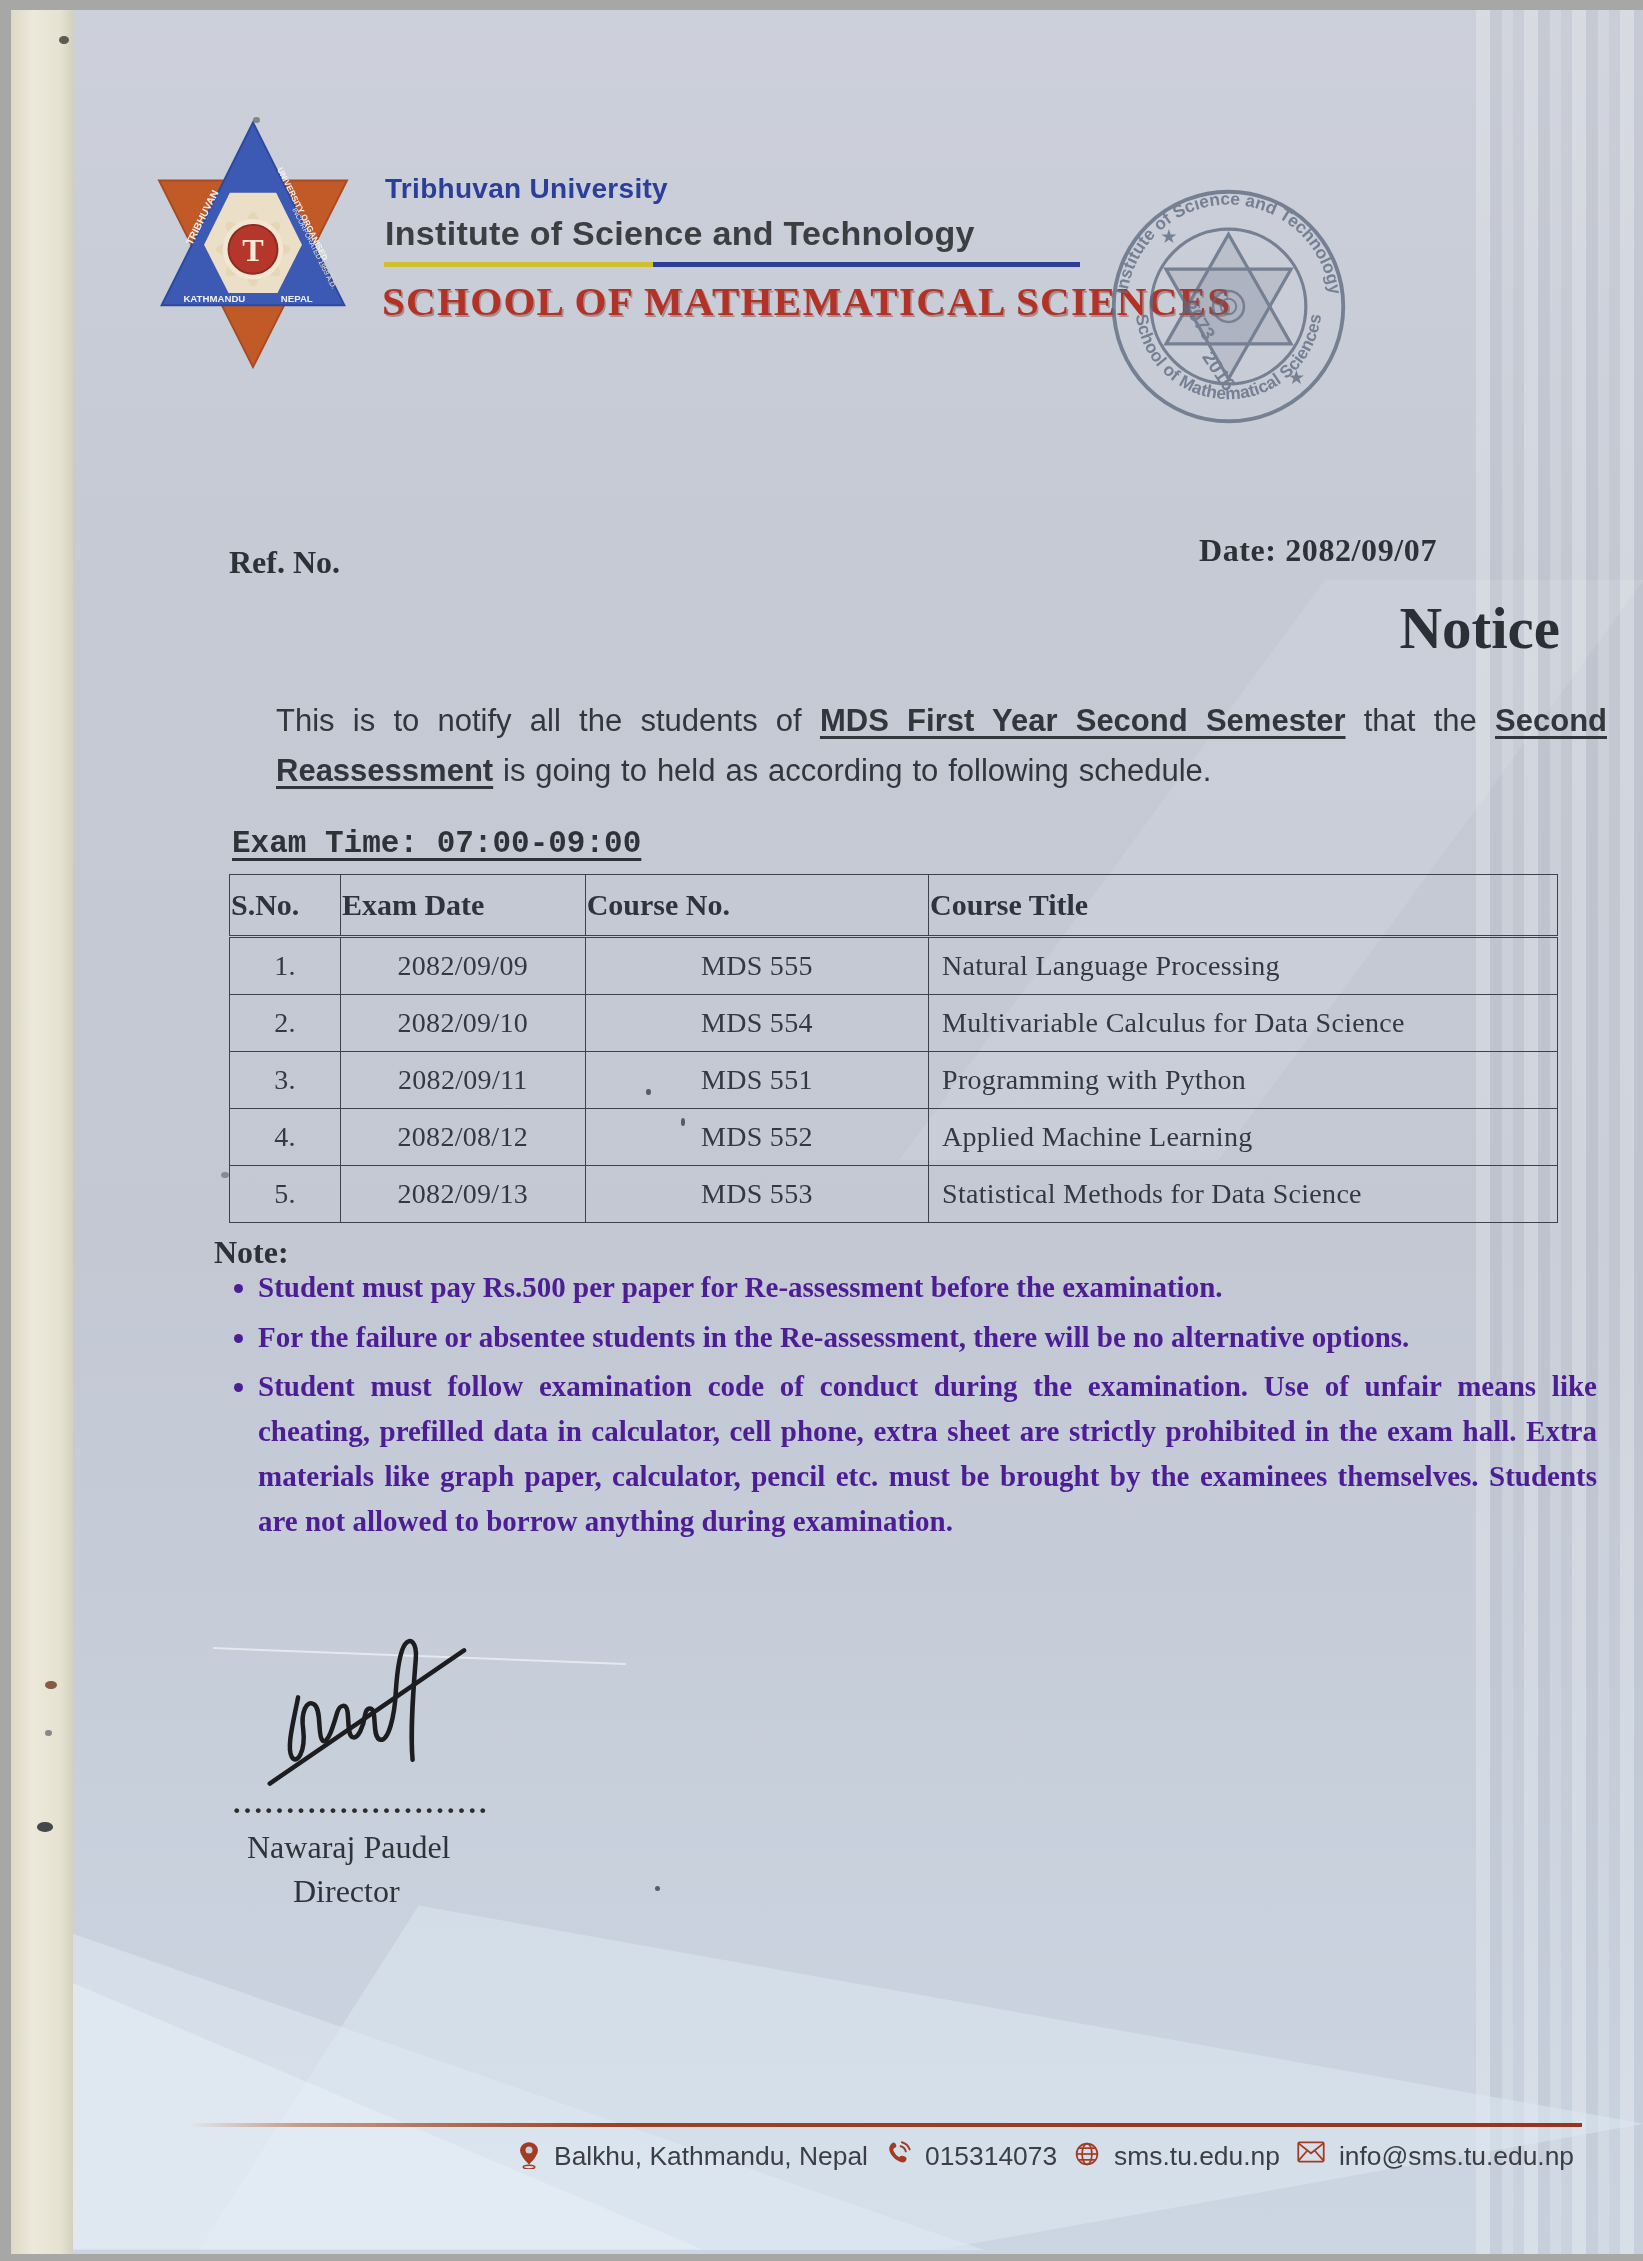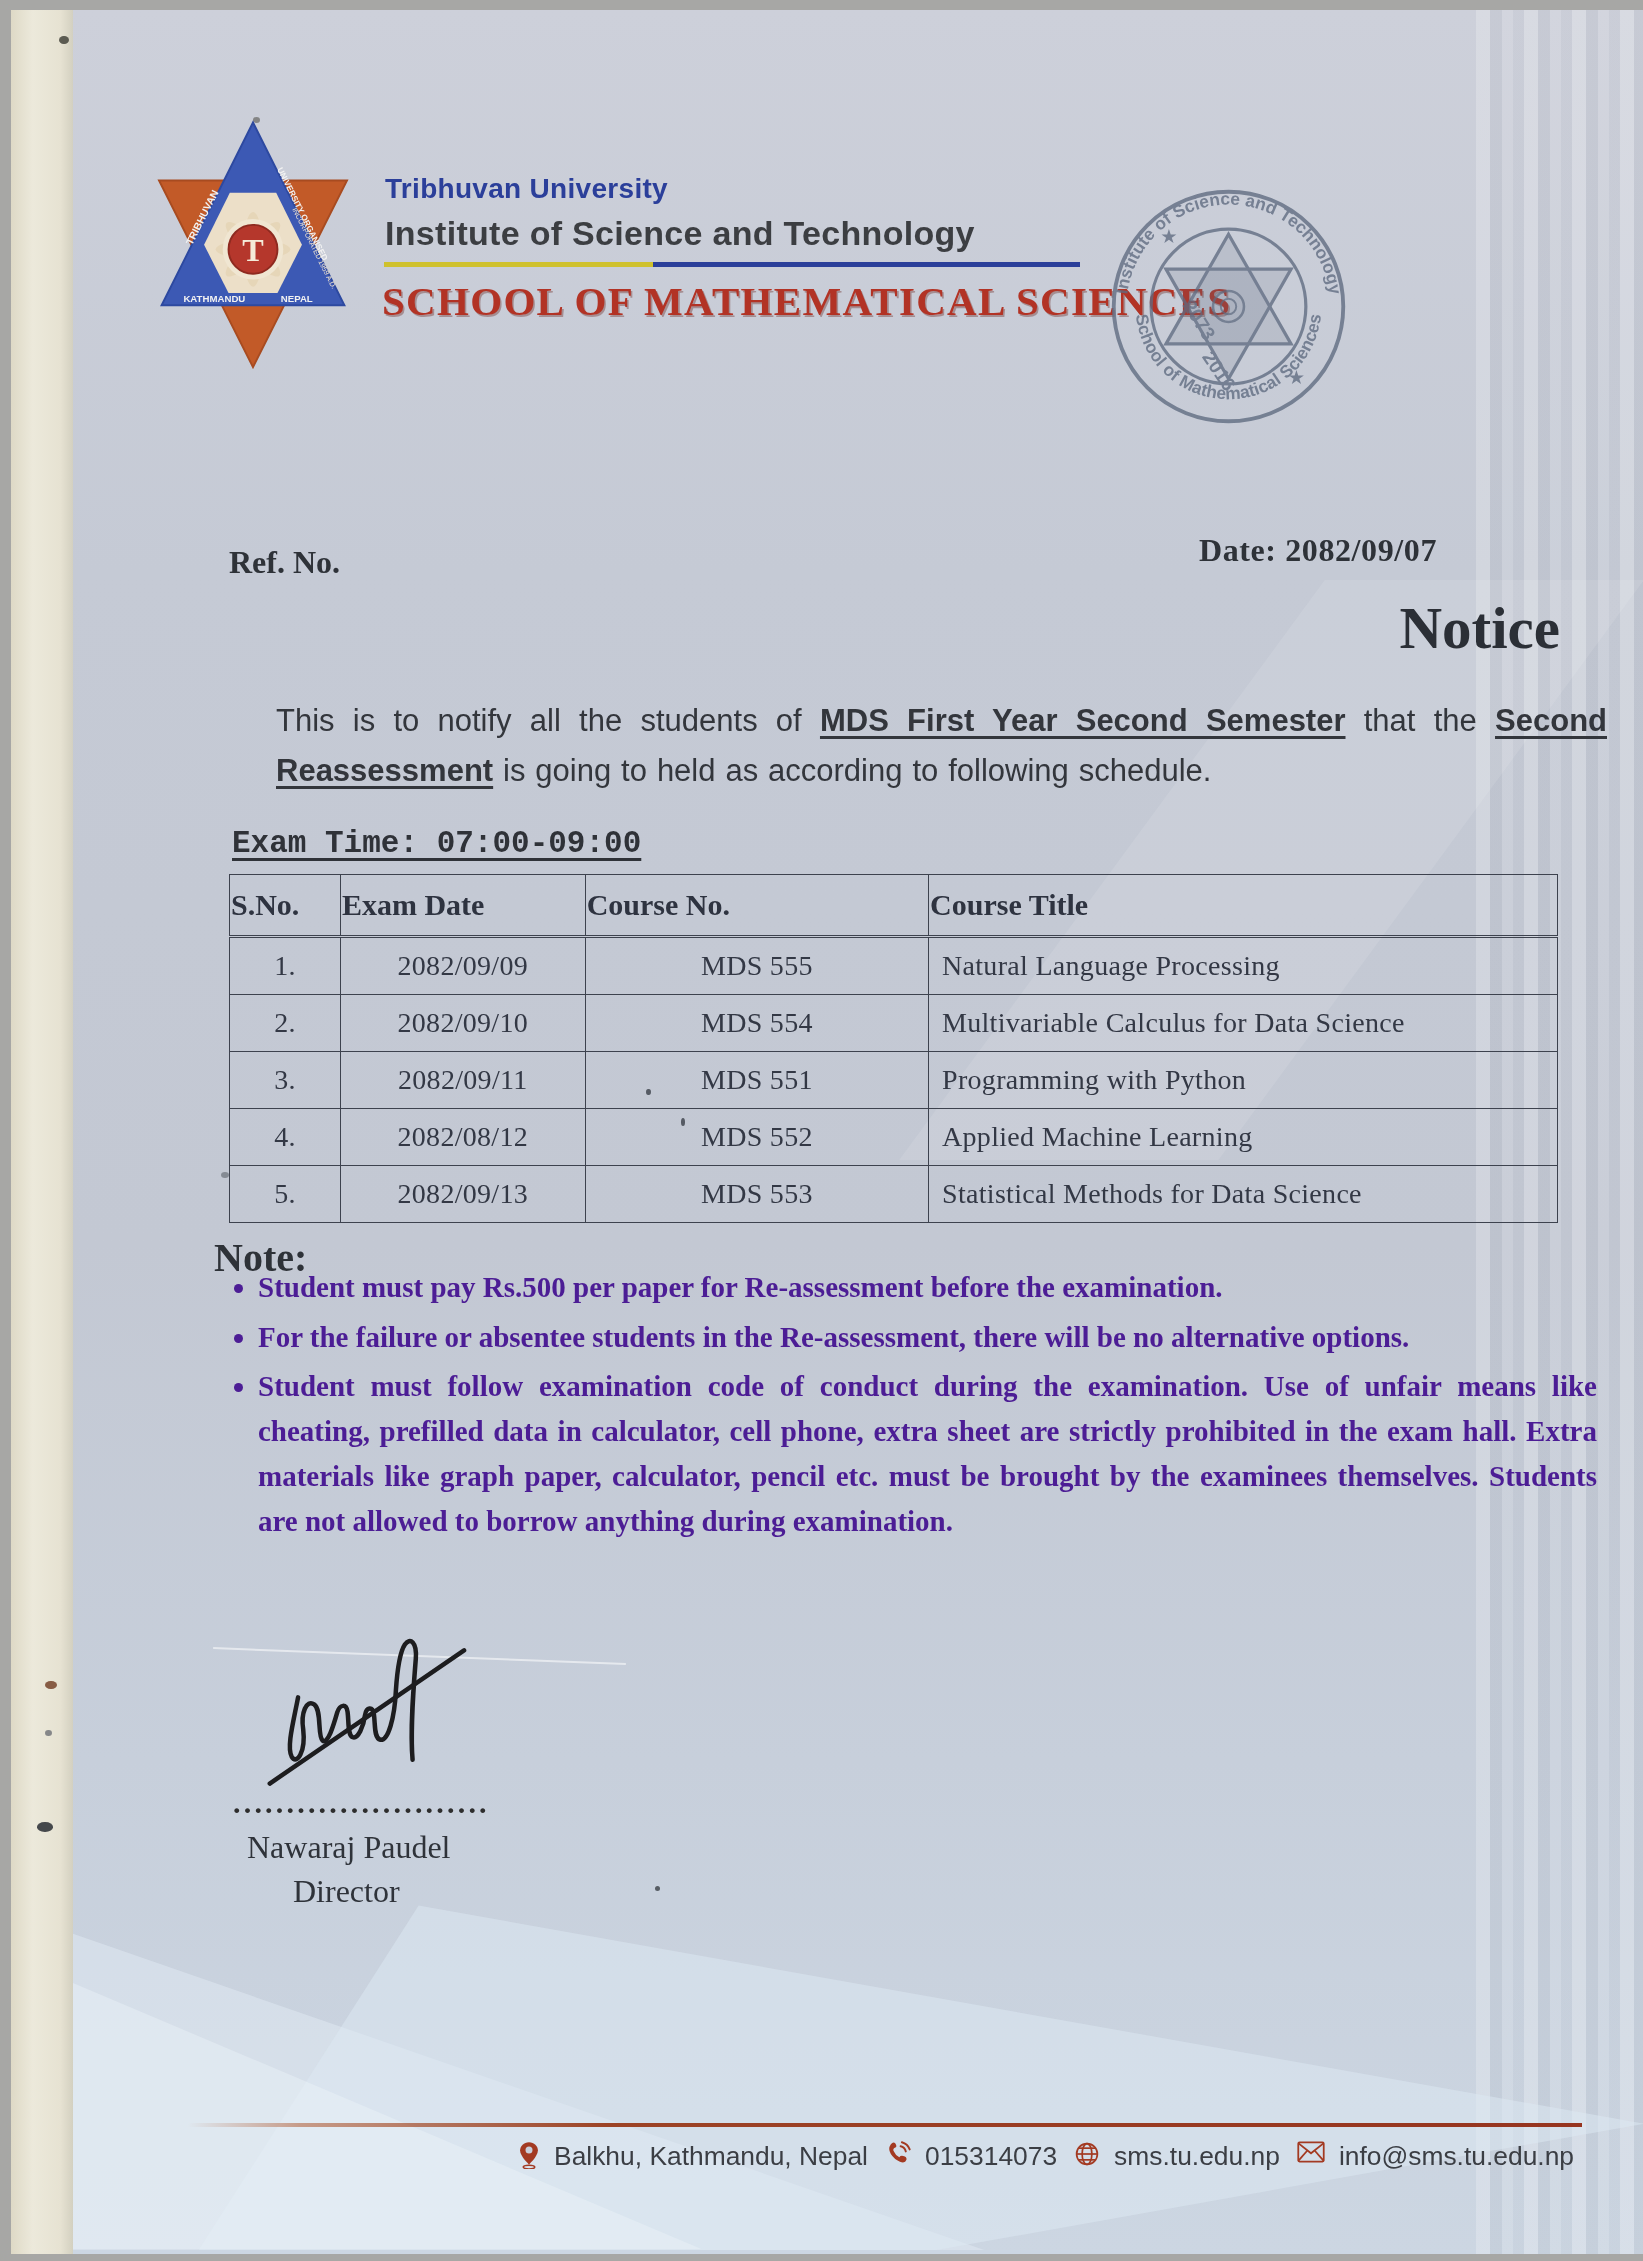--- a/index.html
+++ b/index.html
@@ -50,21 +50,21 @@
   
   table.sched{position:absolute;left:229px;top:874px;width:1329px;border-collapse:collapse;
         font-size:28px;color:#333845;}
   table.sched th,table.sched td{border:1.9px solid #3d424e;}
   table.sched th{height:58px;font-size:30px;font-weight:bold;color:#2e3340;text-align:left;
         border-bottom:3.9px double #3d424e;}
   table.sched td{height:54px;text-align:center;letter-spacing:0.3px;}
   table.sched td.title{text-align:left;padding-left:13px;margin-left:31px;}
 
   
-  .note-label{position:absolute;left:214px;top:1234px;font-weight:bold;font-size:40px;color:#2e3238;}
+  .note-label{position:absolute;left:214px;top:1234px;font-weight:bold;font-size:32px;color:#2e3238;}
   .note-list{position:absolute;left:222px;top:1265px;width:1339px;margin:0;padding-left:36px;
         font-weight:bold;font-size:29px;line-height:45px;color:#4c1d95;text-align:justify;}
   .note-list li{margin-bottom:4.5px;}
 
   
   .sig{position:absolute;left:258px;top:1615px;}
   .sig-dots{position:absolute;left:233px;top:1786px;font-size:30px;font-weight:bold;letter-spacing:3.2px;color:#2d2d2d;}
   .sig-name{position:absolute;left:247px;top:1829px;font-size:32px;color:#2f333a;}
   .sig-role{position:absolute;left:293px;top:1873px;font-size:32px;color:#2f333a;}
 

